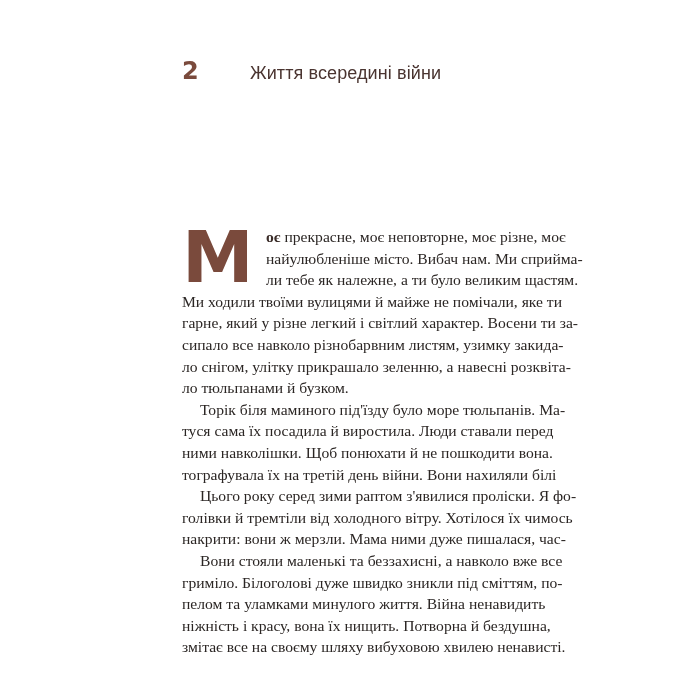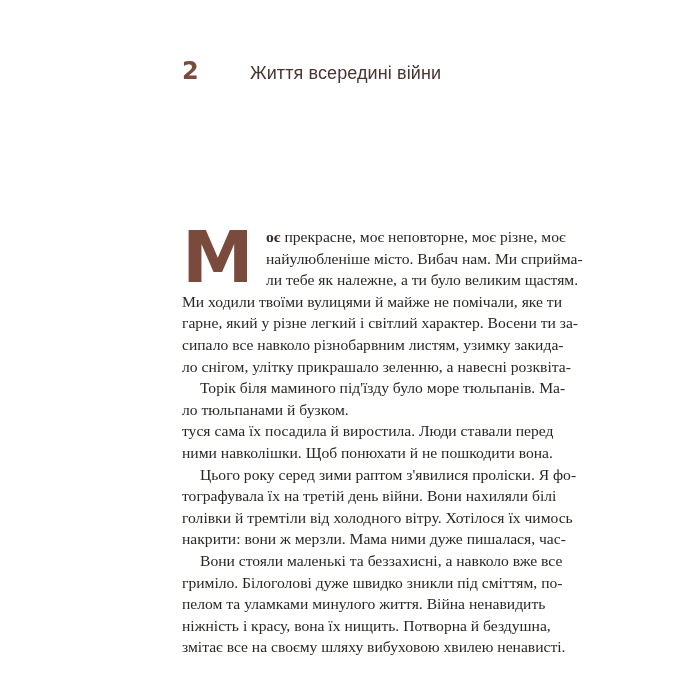--- a/index.html
+++ b/index.html
@@ -97,28 +97,28 @@
   <div class="text-column">
     <span class="dropcap">М</span>
 
     <div class="line dropcap-line"><span class="lead-in">оє</span><span> прекрасне, моє неповторне, моє різне, моє</span></div>
     <div class="line dropcap-line">найулюбленіше місто. Вибач нам. Ми сприйма-</div>
     <div class="line dropcap-line">ли тебе як належне, а ти було великим щастям.</div>
     <div class="line">Ми ходили твоїми вулицями й майже не помічали, яке ти</div>
     <div class="line">гарне, який у різне легкий і світлий характер. Восени ти за-</div>
     <div class="line">сипало все навколо різнобарвним листям, узимку закида-</div>
     <div class="line">ло снігом, улітку прикрашало зеленню, а навесні розквіта-</div>
+    <div class="line last">ло тюльпанами й бузком.</div>
+
     <div class="line indent">Торік біля маминого під'їзду було море тюльпанів. Ма-</div>
-
-    <div class="line last">ло тюльпанами й бузком.</div>
     <div class="line">туся сама їх посадила й виростила. Люди ставали перед</div>
     <div class="line last">ними навколішки. Щоб понюхати й не пошкодити вона.</div>
 
+    <div class="line">тографувала їх на третій день війни. Вони нахиляли білі</div>
     <div class="line indent">Цього року серед зими раптом з'явилися проліски. Я фо-</div>
-    <div class="line">тографувала їх на третій день війни. Вони нахиляли білі</div>
     <div class="line">голівки й тремтіли від холодного вітру. Хотілося їх чимось</div>
     <div class="line">накрити: вони ж мерзли. Мама ними дуже пишалася, час-</div>
 
     <div class="line indent">Вони стояли маленькі та беззахисні, а навколо вже все</div>
     <div class="line">гриміло. Білоголові дуже швидко зникли під сміттям, по-</div>
     <div class="line">пелом та уламками минулого життя. Війна ненавидить</div>
     <div class="line">ніжність і красу, вона їх нищить. Потворна й бездушна,</div>
     <div class="line last">змітає все на своєму шляху вибуховою хвилею ненависті.</div>
   </div>
 

